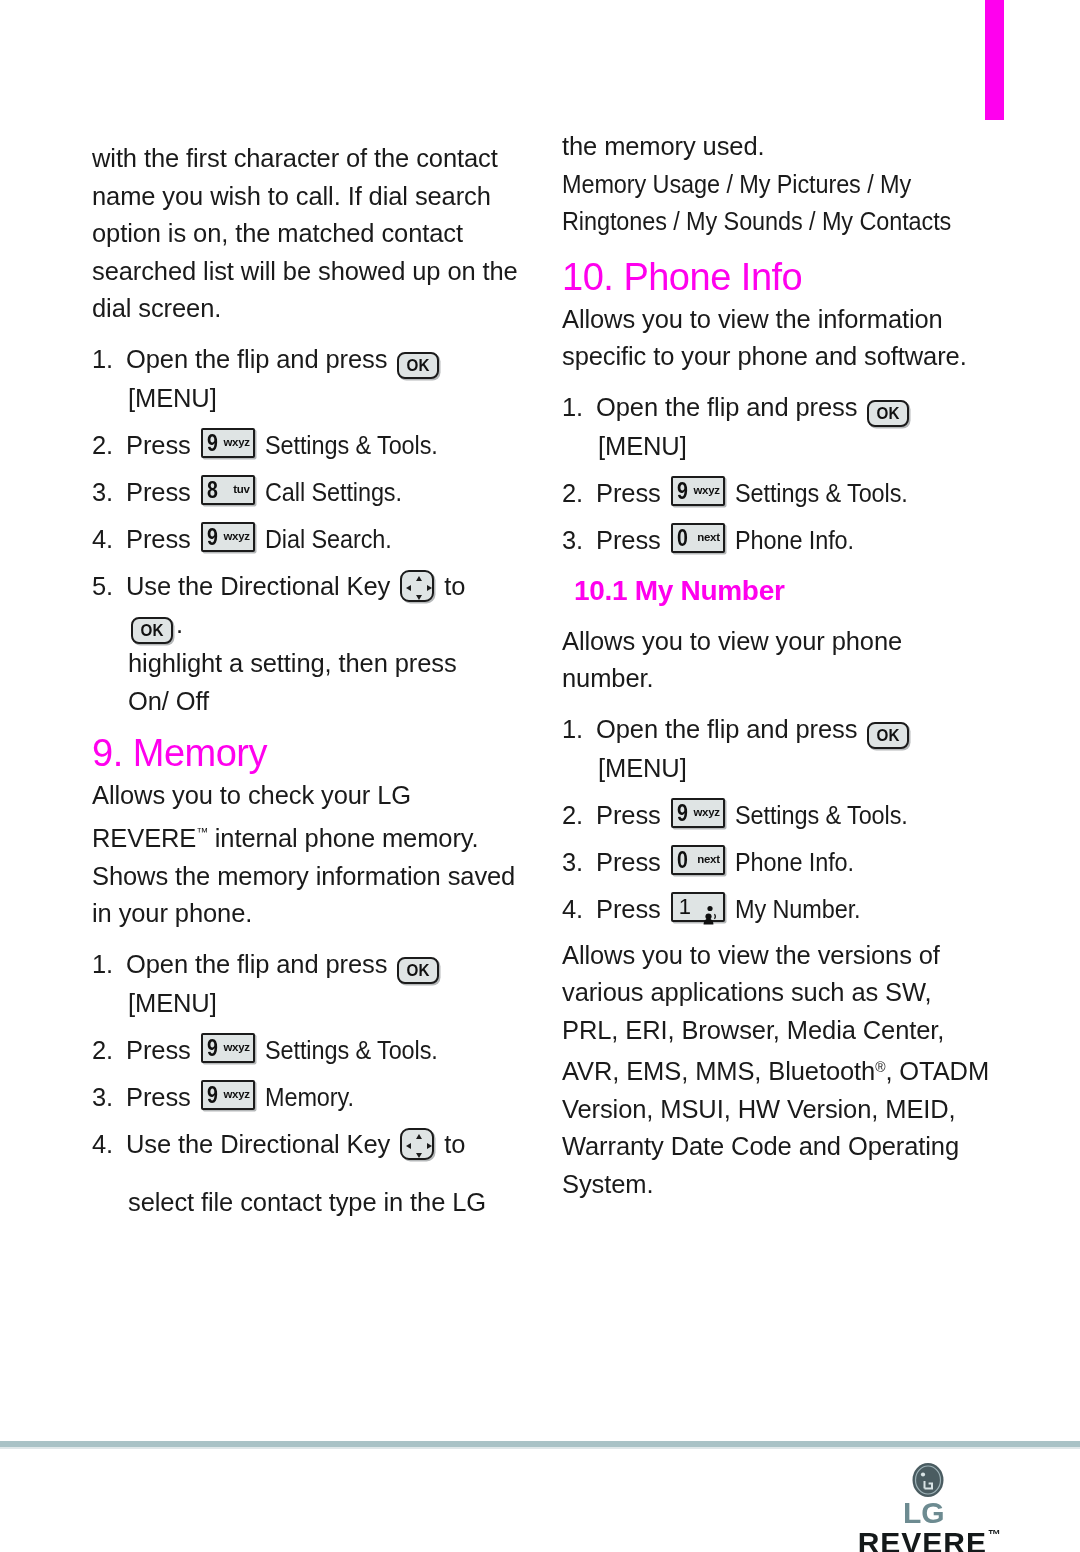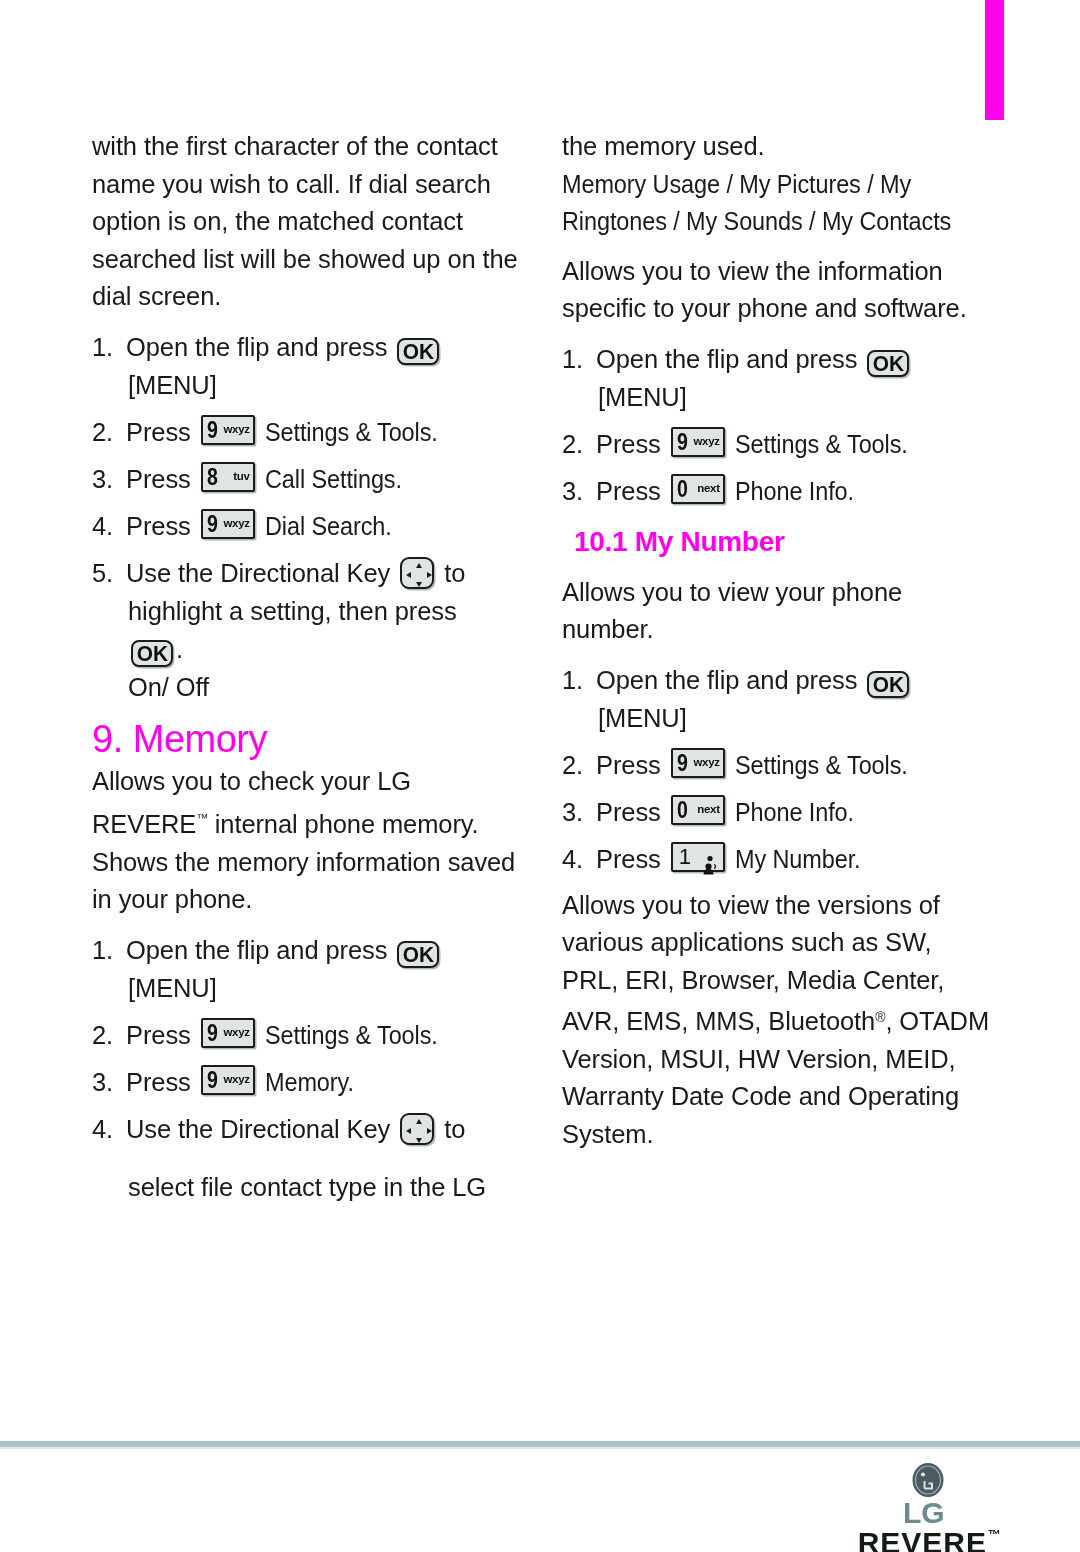--- a/index.html
+++ b/index.html
@@ -32,21 +32,21 @@
     top: 0;
     left: 0;
     width: 1080px;
     height: 1425px;
   }
   .col {
     position: absolute;
     top: 128px;
     width: 432px;
   }
-  .col-left  { left: 92px; }
+  .col-left  { left: 92px; margin-top: 12px; }
   .col-right { left: 562px; }
 
   
   p {
     margin: 0;
     font-size: 25.5px;
     line-height: 37.5px;
     letter-spacing: -0.1px;
   }
   .para { margin-bottom: 12px; }
@@ -161,21 +161,21 @@
     height: 20px;
   }
 
   
   .key-ok {
     width: 42px;
     height: 27px;
     border-radius: 8px;
     text-align: center;
     line-height: 23px;
-    font-size: 22px;
+    font-size: 16px;
     font-weight: bold;
     letter-spacing: 0px;
     color: #101010;
     vertical-align: -3px;
   }
   .key-ok span { display: inline-block; transform: scaleX(0.95); }
 
   
   .key-dir {
     width: 34px;
@@ -302,22 +302,22 @@
         <span class="num">5.</span><span>Use the Directional Key</span>
         <span class="key key-dir">
           <svg width="34" height="32" viewBox="0 0 34 32" aria-hidden="true">
             <polygon points="17,4 20,9 14,9" fill="#1b1b1b"></polygon>
             <polygon points="17,28 20,23 14,23" fill="#1b1b1b"></polygon>
             <polygon points="4,16 9,13 9,19" fill="#1b1b1b"></polygon>
             <polygon points="30,16 25,13 25,19" fill="#1b1b1b"></polygon>
           </svg>
         </span>
         <span>to</span>
+        <span class="cont-indent"><span class="key key-ok"><span>OK</span></span><span>.</span></span>
         <span class="cont-indent">highlight a setting, then press</span>
-        <span class="cont-indent"><span class="key key-ok"><span>OK</span></span><span>.</span></span>
         <span class="cont-indent">On/ Off</span>
       </li>
 
     </ol>
 
     <h2 class="section sec-9">9. Memory</h2>
 
     <p class="para">Allows you to check your LG REVERE<span class="sup-tm">™</span> internal phone memory. Shows the memory information saved in your phone.</p>
 
     <ol class="steps">
@@ -357,20 +357,21 @@
 
     </ol>
 
   </div>
 
   <div class="col col-right">
 
     <p><span>the memory used.</span></p>
     <p class="para"><span class="cond">Memory Usage / My Pictures / My Ringtones / My Sounds / My Contacts</span></p>
 
+    <h2 class="section sec-10">10. Phone Info</h2>
 
     <p class="para">Allows you to view the information specific to your phone and software.</p>
 
     <ol class="steps">
 
       <li>
         <span class="num">1.</span><span>Open the flip and press</span>
         <span class="key key-ok"><span>OK</span></span>
         <span class="cont-indent">[MENU]</span>
       </li>

